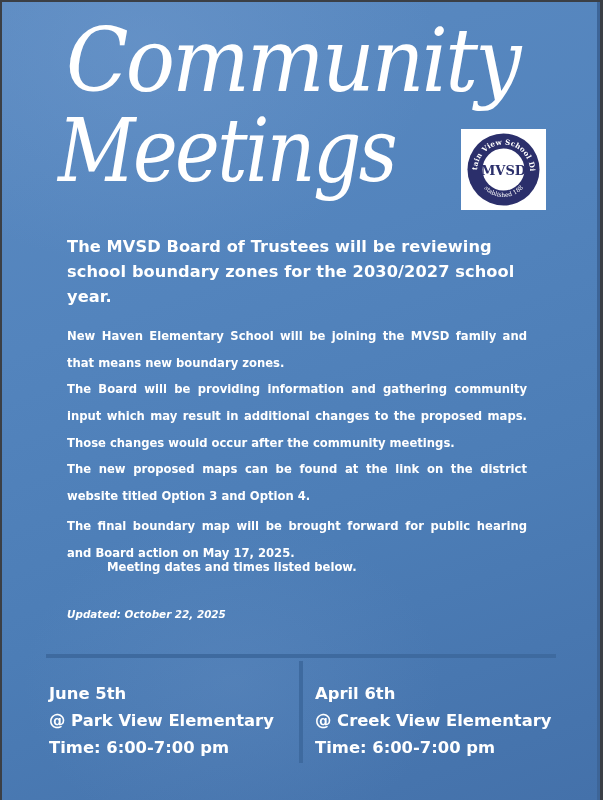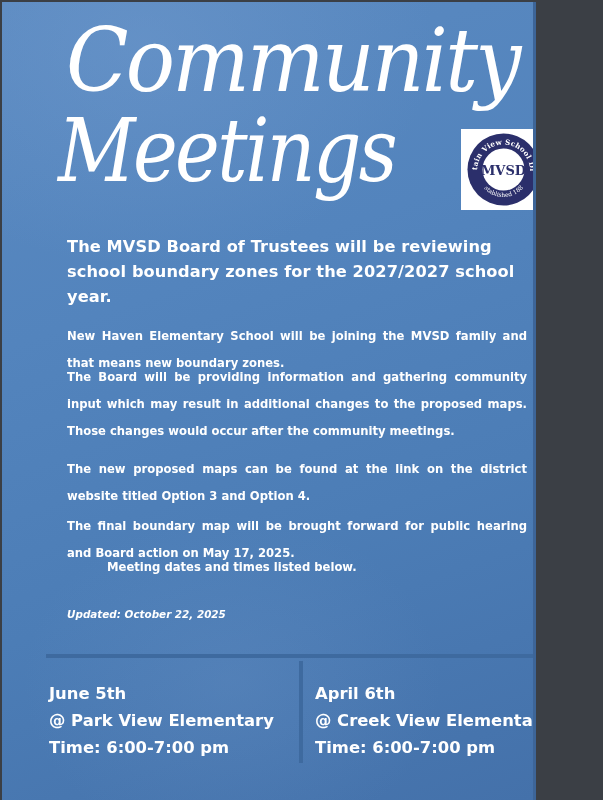--- a/index.html
+++ b/index.html
@@ -3,21 +3,21 @@
 <meta charset="utf-8">
 <style>
   html, body { margin: 0; padding: 0; }
   body {
     width: 603px; height: 800px; overflow: hidden;
     background: #3b3f45;
     font-family: "DejaVu Sans", sans-serif;
   }
   .flyer {
     position: absolute;
-    left: 2px; top: 2px; width: 534px; height: 798px;
+    left: 2px; top: 2px; width: 598px; height: 798px;
     background:
       radial-gradient(ellipse 420px 320px at 140px 40px, rgba(120,160,210,0.35), rgba(120,160,210,0) 70%),
       radial-gradient(ellipse 300px 240px at 230px 680px, rgba(110,150,200,0.25), rgba(110,150,200,0) 70%),
       linear-gradient(160deg, #5b8ac1 0%, #5384bd 35%, #4c7db6 65%, #4471aa 100%);
     overflow: hidden;
   }
   .edge-right {
     position: absolute; right: 0; top: 0; width: 3px; height: 100%;
     background: #3d6598;
   }
@@ -89,24 +89,24 @@
       <text font-family="DejaVu Serif, serif" font-size="7.2" font-weight="bold" fill="#ffffff" letter-spacing="0.2">
         <textPath href="#arcTop" startOffset="50%" text-anchor="middle">Mountain View School District</textPath>
       </text>
       <text font-family="DejaVu Serif, serif" font-size="6" fill="#ffffff">
         <textPath href="#arcBot" startOffset="50%" text-anchor="middle">Established 1884</textPath>
       </text>
       <text x="42.5" y="46" text-anchor="middle" font-family="DejaVu Serif, serif" font-size="13" font-weight="bold" fill="#2b2f6b">MVSD</text>
     </svg>
   </div>
 
-  <div class="subhead">The MVSD Board of Trustees will be reviewing school boundary zones for the 2027/2027 school year.</div>
+  <div class="subhead">The MVSD Board of Trustees will be reviewing school boundary zones for the 2030/2027 school year.</div>
 
   <div class="para" style="top:321px;">New Haven Elementary School will be joining the MVSD family and that means new boundary zones.</div>
-  <div class="para" style="top:362px;">The Board will be providing information and gathering community input which may result in additional changes to the proposed maps. Those changes would occur after the community meetings.</div>
+  <div class="para" style="top:374px;">The Board will be providing information and gathering community input which may result in additional changes to the proposed maps. Those changes would occur after the community meetings.</div>
   <div class="para" style="top:454px;">The new proposed maps can be found at the link on the district website titled Option 3 and Option 4.</div>
   <div class="para" style="top:511px;">The final boundary map will be brought forward for public hearing and Board action on May 17, 2025.</div>
   <div class="para tight" style="top:552px; white-space:pre;margin-left:36px;"> Meeting dates and times listed below.</div>
 
   <div class="updated">Updated: October 22, 2025</div>
 
   <div class="hline"></div>
   <div class="vline"></div>
 
   <div class="meeting m1">

